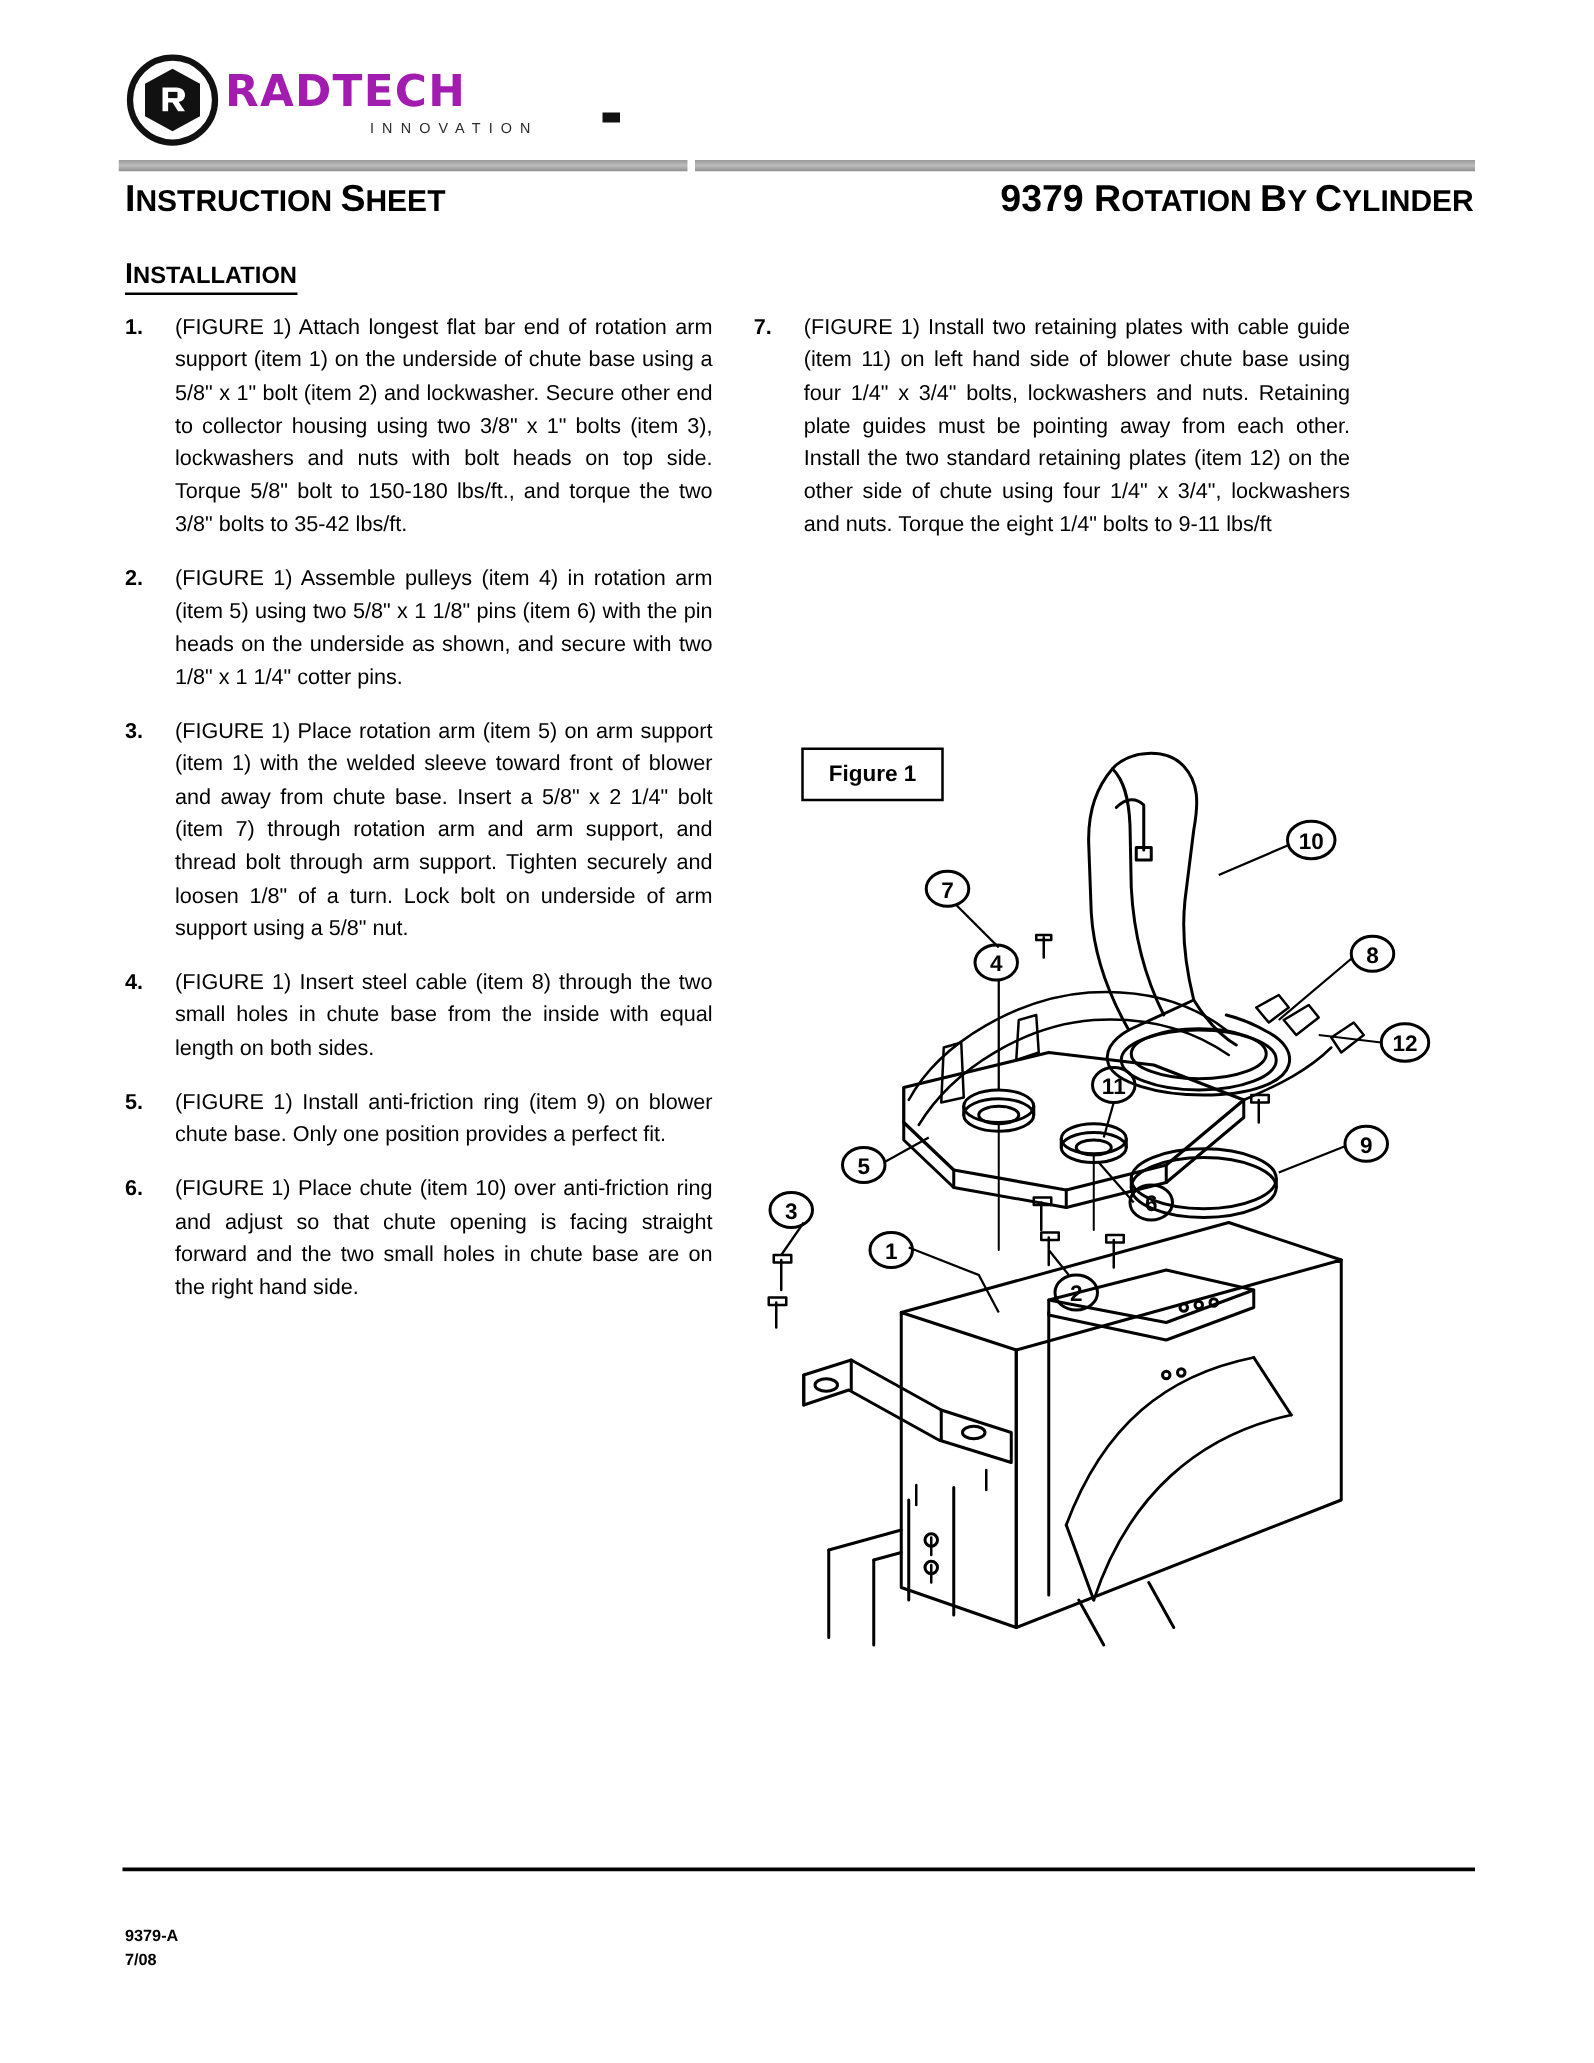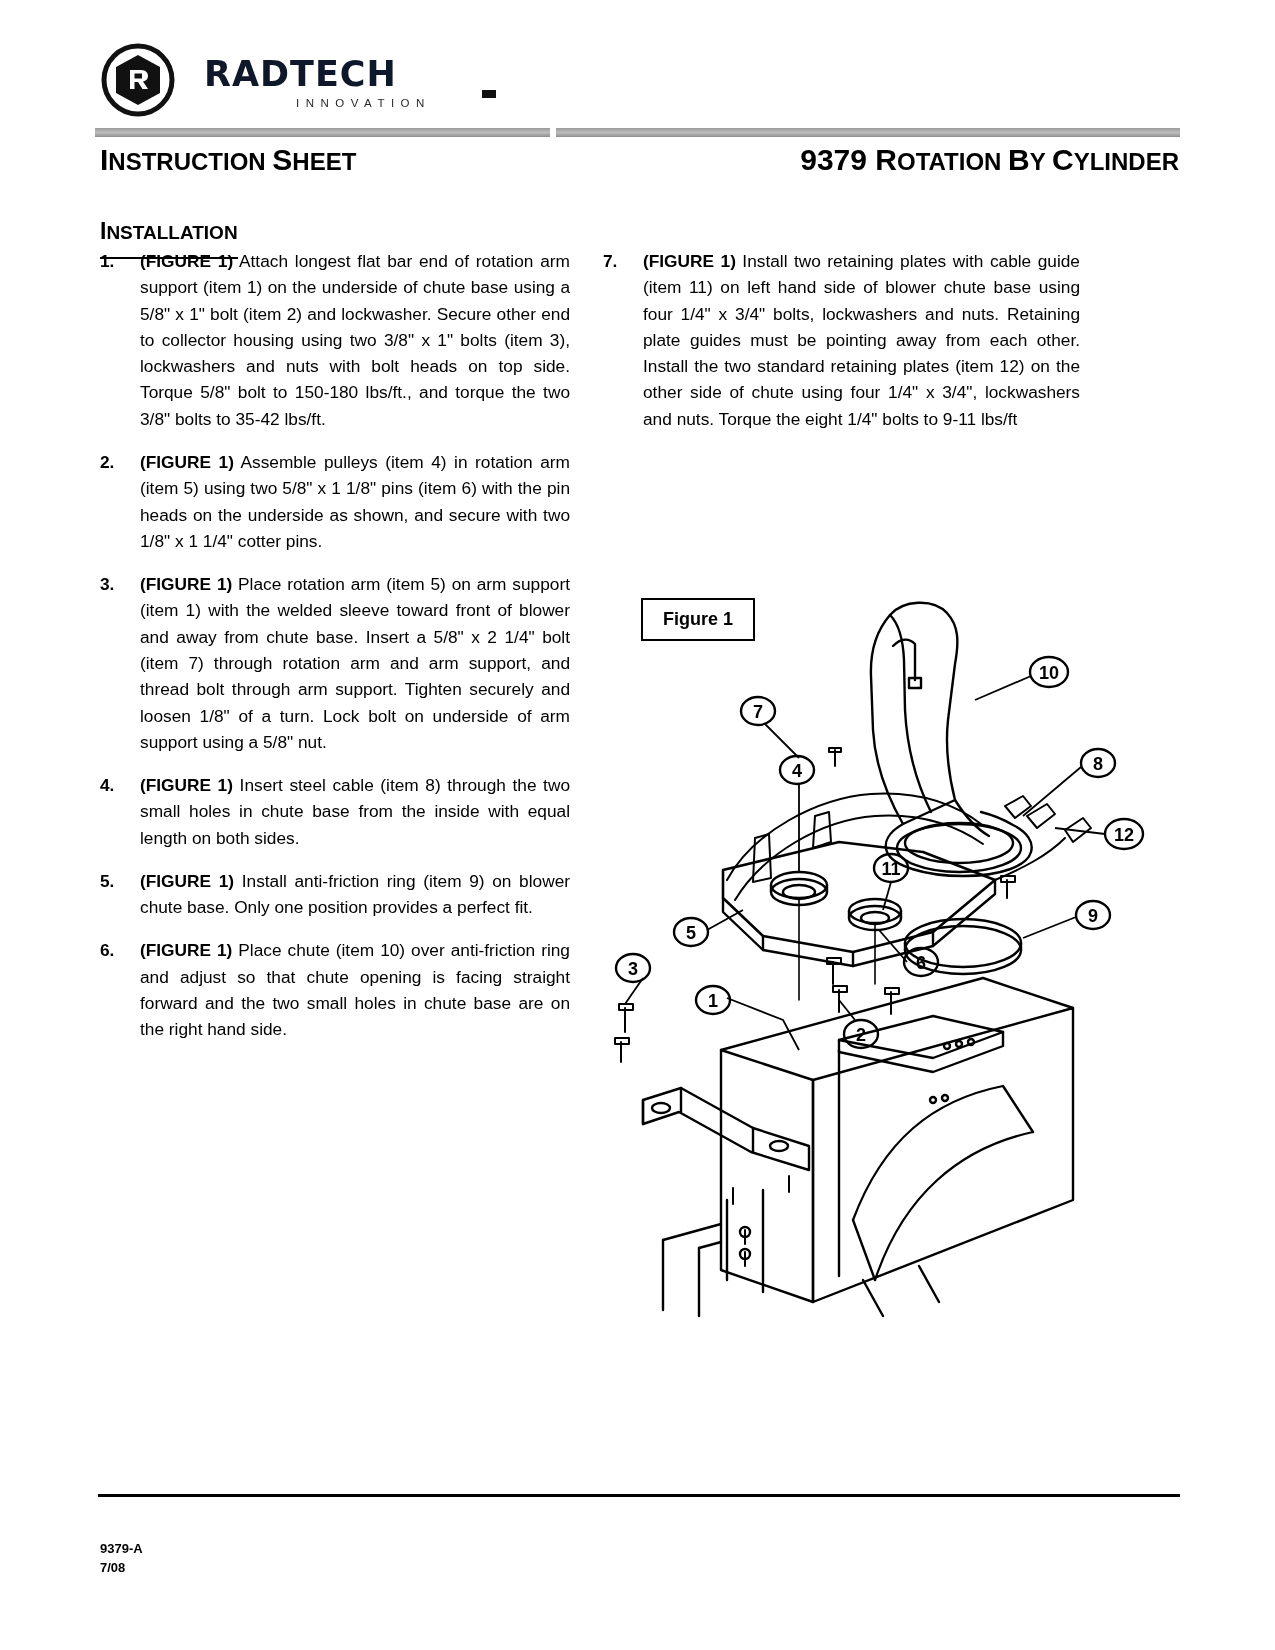--- a/index.html
+++ b/index.html
@@ -30,27 +30,27 @@
     width: 420px;
     height: 80px;
   }
   .logo-mark {
     position: absolute;
     left: 0; top: 0;
     width: 76px; height: 76px;
   }
   .logo-text {
     position: absolute;
-    left: 104px;
+    left: 80px;
     top: 12px;
     font-family: "DejaVu Sans", sans-serif;
     font-size: 35px;
     font-weight: bold;
     letter-spacing: 1px;
-    color: #0f172a;
+    color: #a21caf;
   }
   .logo-sub {
     position: absolute;
     left: 152px;
     top: 55px;
     font-family: "Liberation Sans", sans-serif;
     font-size: 11.5px;
     letter-spacing: 6.5px;
     color: #2b2b2b;
     margin-left: 44px;
@@ -99,25 +99,25 @@
     font-size: 30px;
     font-weight: bold;
     text-align: center;
   }
   .smallcaps-big { font-size: 30px; }
   .smallcaps-sm { font-size: 24px; }
 
   .section-title {
     position: absolute;
     left: 100px;
-    top: 218px;
+    top: 205px;
     font-size: 23px;
     font-weight: bold;
     border-bottom: 2px solid #000;
-    padding-bottom: 12px;
+    padding-bottom: 2px;
     display: inline-block;
   }
   .section-title .cap { font-size: 23px; }
   .section-title .rest { font-size: 19px; }
 
   
   .col-left {
     position: absolute;
     left: 100px;
     top: 248px;
@@ -137,21 +137,21 @@
     line-height: 1.52;
     text-align: justify;
     text-justify: inter-word;
   }
   .step .num {
     position: absolute;
     left: 0;
     top: 0;
     font-weight: bold;
   }
-  .step b { font-weight: bold; }
+  .step b { font-weight: normal; }
 
   
   .figure-wrap {
     position: absolute;
     left: 603px;
     top: 580px;
     width: 560px;
     height: 740px;
   }
   .figure-label {

